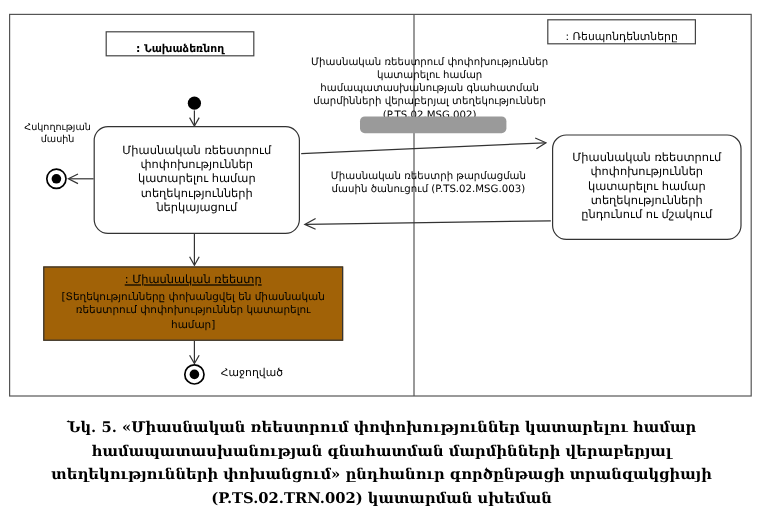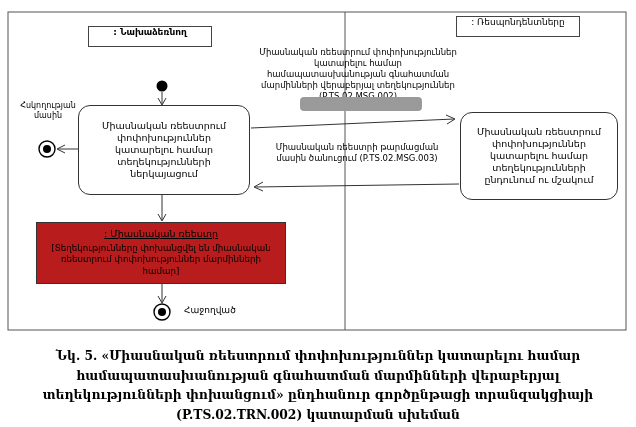--- a/index.html
+++ b/index.html
@@ -3,32 +3,32 @@
 <meta charset="utf-8">
 <style>
   html,body{margin:0;padding:0;background:#ffffff;}
   #stage{
     position:relative;width:636px;height:427px;background:#ffffff;overflow:hidden;
     font-family:"DejaVu Sans", sans-serif;color:#000;
   }
   #wires{position:absolute;left:0;top:0;z-index:1;}
   .abs{position:absolute;z-index:2;}
   .lane-header{
-    border:1px solid #444;background:#fff;display:flex;align-items:flex-start;justify-content:center;
+    border:1px solid #444;background:#fff;display:flex;align-items:flex-end;justify-content:center;
     font-size:9px;
   }
   .activity{
     border:1px solid #333;border-radius:12px;background:#fff;
     display:flex;align-items:center;justify-content:center;text-align:center;
     font-size:9.5px;line-height:1.25;padding:4px 8px;box-sizing:border-box;
   }
   .msg-label{font-size:8.5px;line-height:1.3;text-align:center;}
   .small-label{font-size:8px;line-height:1.25;text-align:center;}
   .object-node{
-    border:1px solid #333;background:#b91c1c;box-sizing:border-box;text-align:center;
+    border:1px solid #333;background:#a16207;box-sizing:border-box;text-align:center;
   }
   .object-title{font-size:9.5px;text-decoration:underline;margin-top:5px;}
   .object-state{font-size:8.7px;line-height:1.3;margin-top:4px;padding:0 10px;}
   .gray-blob{background:#9a9a9a;border-radius:4px;}
   .success-label{font-size:9px;}
   .caption{
     font-family:"DejaVu Serif", serif;font-size:12.3px;line-height:1.6;text-align:center;font-weight:bold;
   }
 </style>
 </head>
@@ -103,20 +103,20 @@
   </div>
 
   <div class="abs msg-label" style="left:254px;top:47px;width:208px;">Միասնական ռեեստրում փոփոխություններ կատարելու համար համապատասխանության գնահատման մարմինների վերաբերյալ տեղեկություններ (P.TS.02.MSG.002)</div>
 
   <div class="abs gray-blob" style="left:300px;top:97px;width:122px;height:14px;"></div>
 
   <div class="abs msg-label" style="left:262px;top:142px;width:190px;text-align:center;">Միասնական ռեեստրի թարմացման մասին ծանուցում (P.TS.02.MSG.003)</div>
 
   <div class="abs object-node" style="left:36px;top:222px;width:250px;height:62px;">
     <div class="object-title">: Միասնական ռեեստր</div>
-    <div class="object-state">[Տեղեկությունները փոխանցվել են միասնական ռեեստրում փոփոխություններ մարմինների համար]</div>
+    <div class="object-state">[Տեղեկությունները փոխանցվել են միասնական ռեեստրում փոփոխություններ կատարելու համար]</div>
   </div>
 
   <div class="abs success-label" style="left:184px;top:305px;width:100px;font-family:Liberation Serif, serif;">Հաջողված</div>
 
   <div class="abs caption" style="left:10px;top:346px;width:616px;">Նկ. 5. «Միասնական ռեեստրում փոփոխություններ կատարելու համար համապատասխանության գնահատման մարմինների վերաբերյալ տեղեկությունների փոխանցում» ընդհանուր գործընթացի տրանզակցիայի (P.TS.02.TRN.002) կատարման սխեման</div>
 
 </div>
 
 </body></html>

